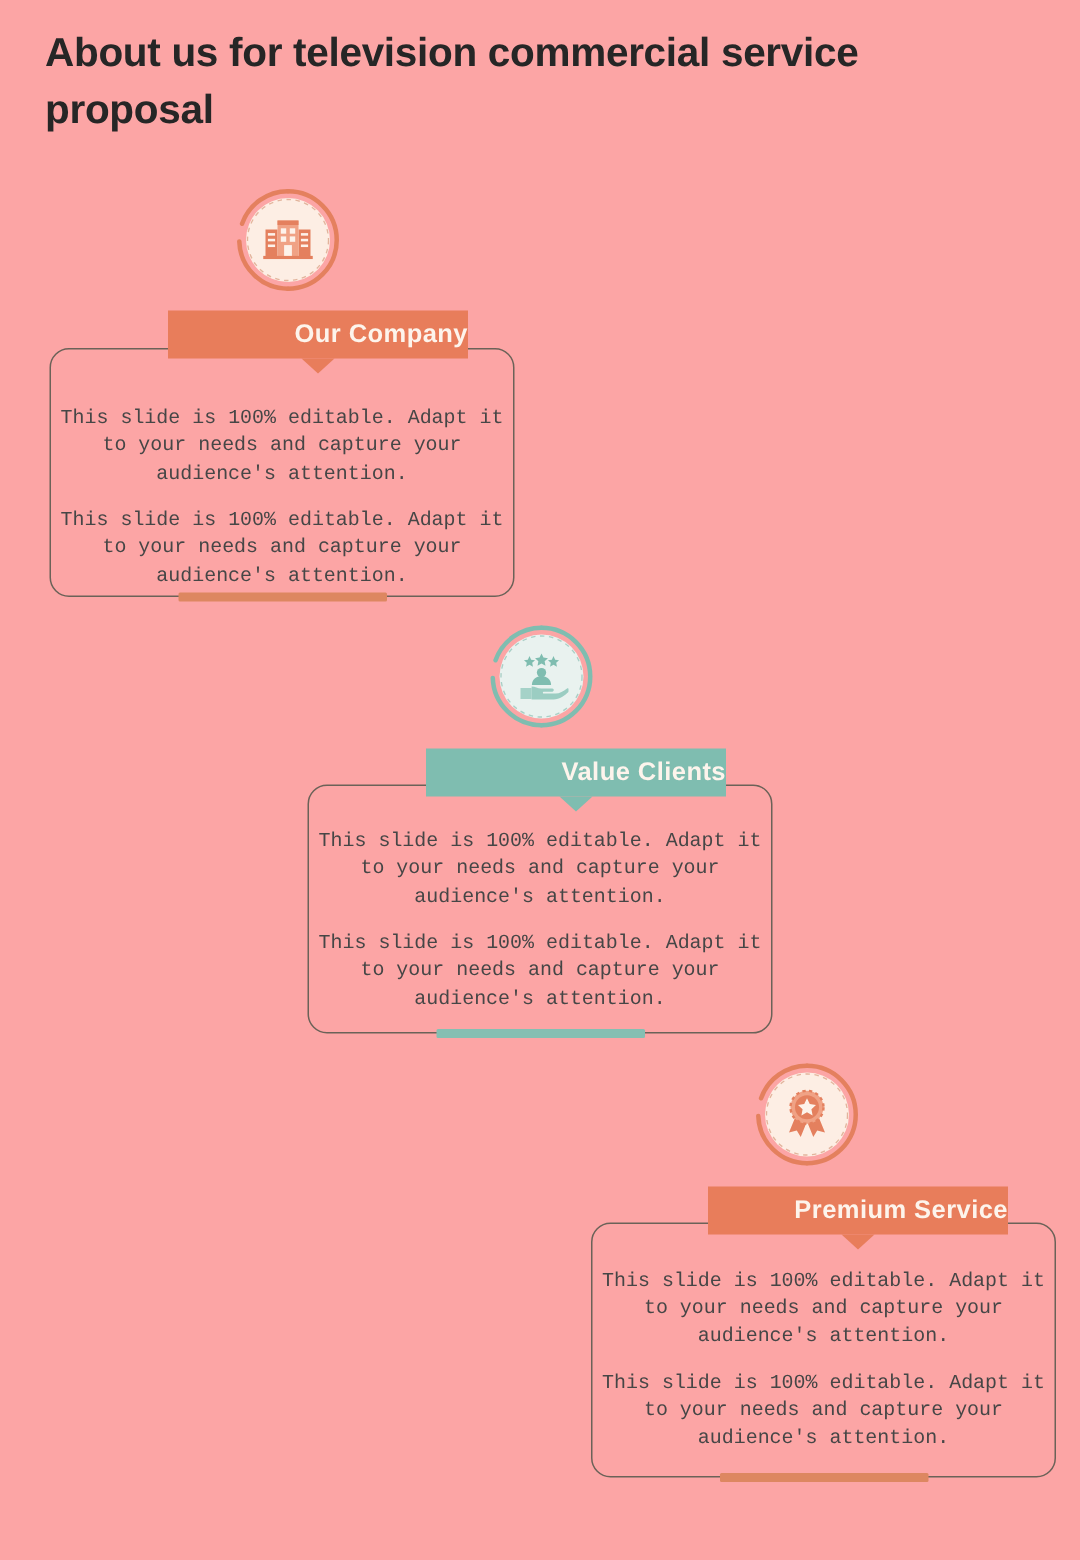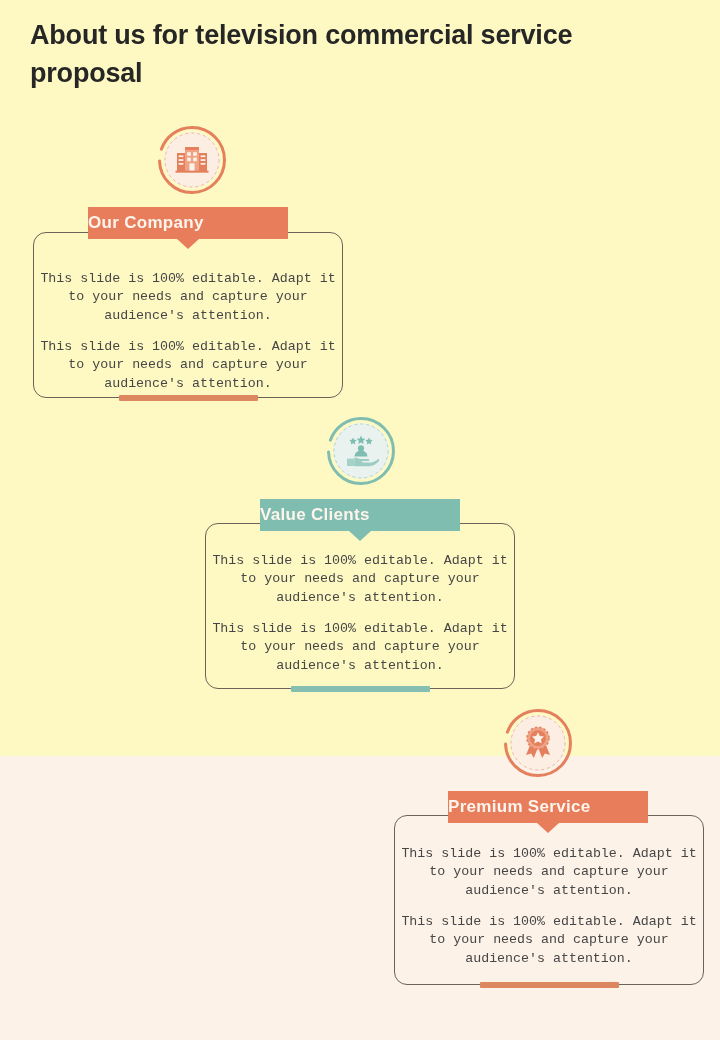--- a/index.html
+++ b/index.html
@@ -8,22 +8,22 @@
     width: 720px;
     height: 1040px;
     background: #fcf2e8;
     font-family: "Liberation Sans", sans-serif;
     overflow: hidden;
   }
 
   #slide {
     position: relative;
     width: 720px;
-    height: 756px;
-    background: #fef9c3;
+    height: 1040px;
+    background: #fca5a5;
   }
 
   
   #page-title {
     position: absolute;
     left: 30px;
     top: 16px;
     width: 600px;
     font-size: 27px;
     font-weight: bold;
@@ -50,26 +50,27 @@
     position: absolute;
     left: 18px; top: 18px;
     width: 36px; height: 36px;
   }
 
   
   .tab {
     position: absolute;
     height: 32px;
     line-height: 32px;
-    text-align: left;
+    text-align: right;
     color: #fdf4ec;
     font-size: 17px;
     font-weight: bold;
     letter-spacing: 0.3px;
     z-index: 3;
+    margin-left: 24px;
   }
   .tab .notch {
     position: absolute;
     left: 50%;
     bottom: -10px;
     margin-left: -11px;
     width: 0; height: 0;
     border-left: 11px solid transparent;
     border-right: 11px solid transparent;
     border-top: 10px solid currentColor;

